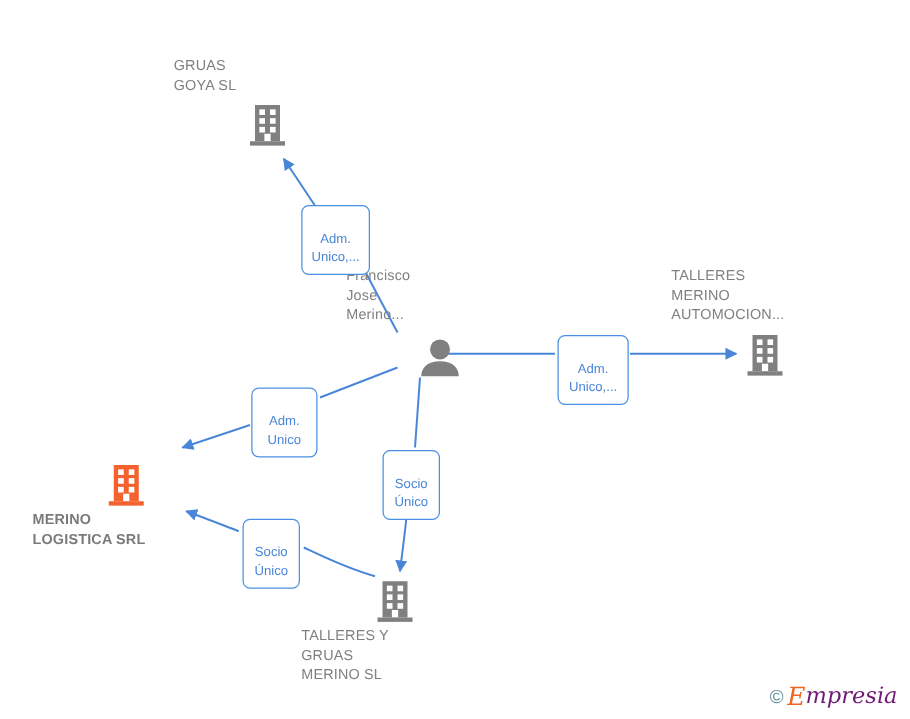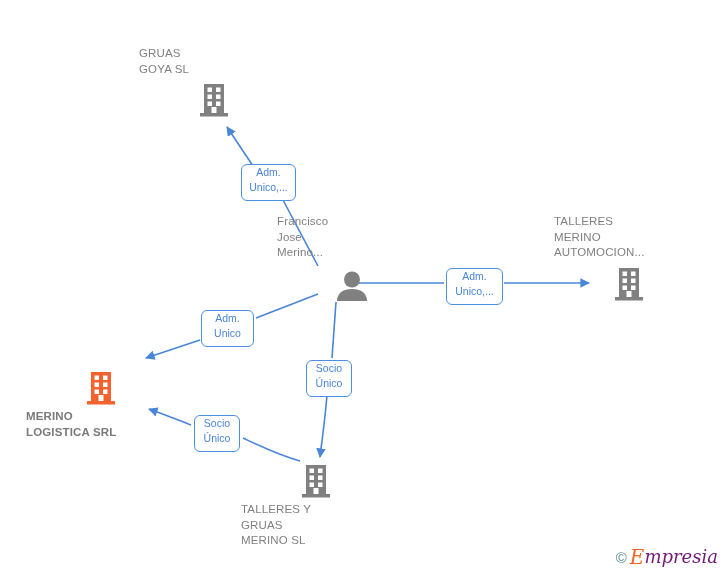--- a/index.html
+++ b/index.html
@@ -57,21 +57,21 @@
   .edge-label {
     position: absolute;
     z-index: 4;
     background: #ffffff;
     border: 1.4px solid #4a90e2;
     border-radius: 6px;
     color: #4a86d8;
     font-size: 10.5px;
     line-height: 15px;
     text-align: center;
-    padding: 0 7px 5px 7px;
+    padding: 19px 7px 5px 7px;
     white-space: pre-line;
     box-sizing: border-box;
   }
 
   
   #watermark {
     position: absolute;
     right: 10px;
     bottom: 8px;
     z-index: 6;
@@ -152,21 +152,21 @@
 Jose
 Merino...</div>
   <div class="node-icon">
     <svg width="36" height="32" viewBox="0 0 36 32" xmlns="http://www.w3.org/2000/svg">
       <circle cx="18" cy="9.5" r="8" fill="#808080"></circle>
       <path d="M 18 19 C 7.5 19 3 24.5 3 31 L 33 31 C 33 24.5 28.5 19 18 19 Z" fill="#808080"></path>
     </svg>
   </div>
 </div>
 
-<div class="node" style="left:629px; top:214px;">
+<div class="node" style="left:612px; top:214px;">
   <div class="node-label above">TALLERES
 MERINO
 AUTOMOCION...</div>
   <div class="node-icon">
     <svg width="30" height="36" viewBox="0 0 30 36" xmlns="http://www.w3.org/2000/svg">
       <rect x="5" y="2" width="20" height="29" fill="#808080"></rect>
       <rect x="8.5" y="5.5" width="4.5" height="4.5" fill="#ffffff"></rect>
       <rect x="17" y="5.5" width="4.5" height="4.5" fill="#ffffff"></rect>
       <rect x="8.5" y="12.5" width="4.5" height="4.5" fill="#ffffff"></rect>
       <rect x="17" y="12.5" width="4.5" height="4.5" fill="#ffffff"></rect>

